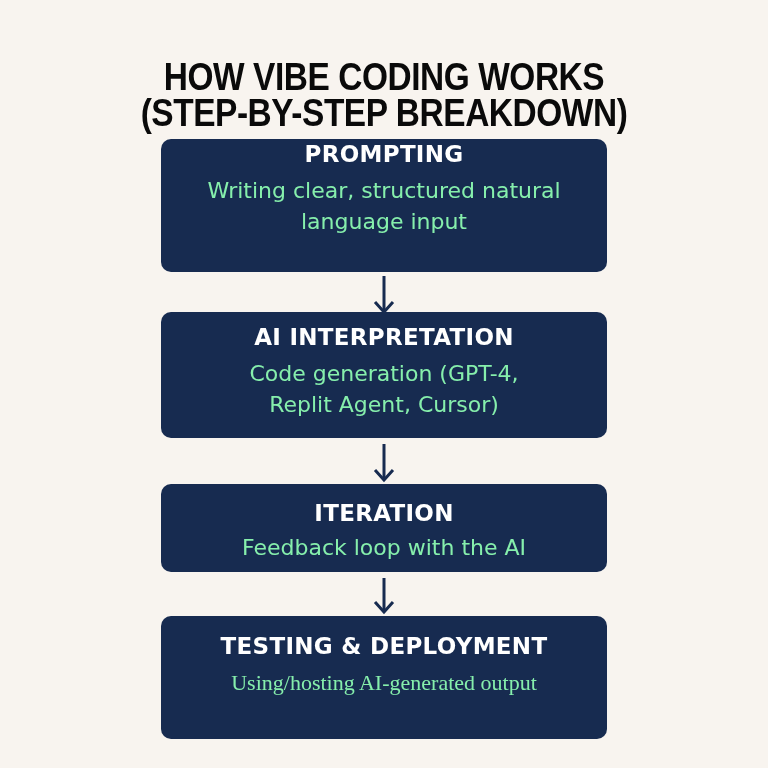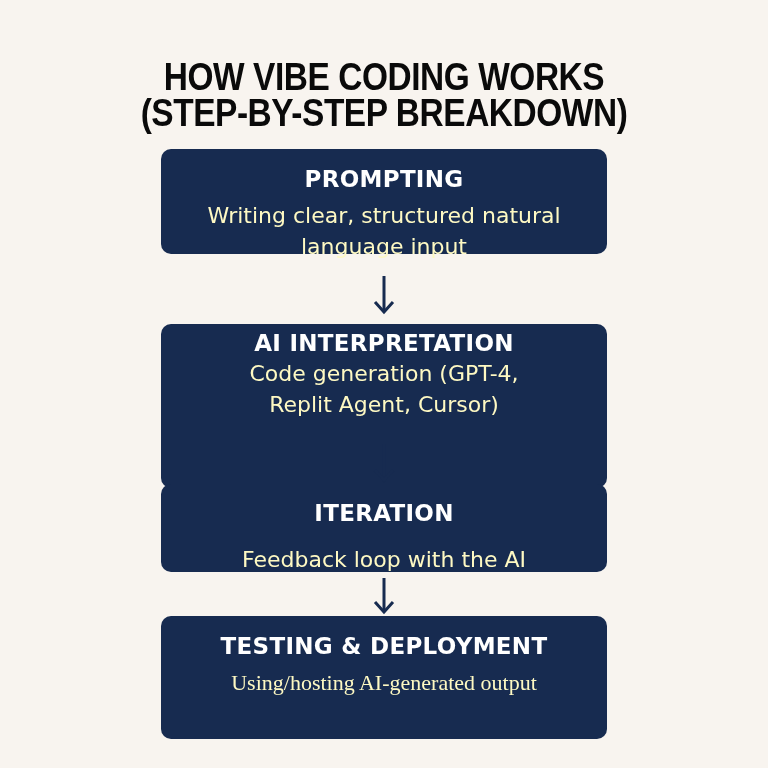--- a/index.html
+++ b/index.html
@@ -37,62 +37,62 @@
     font-family: "DejaVu Sans", sans-serif;
     font-weight: bold;
     font-size: 23px;
     line-height: 30px;
     letter-spacing: 0.3px;
   }
   .box .desc {
     font-family: "DejaVu Sans", sans-serif;
     font-size: 22px;
     line-height: 31px;
-    color: #fef9c3;
+    color: #86efac;
     padding: 0 30px;
   }
   .arrow {
     position: absolute;
     left: 372px; width: 24px;
   }
   .arrow svg { display: block; }
 </style>
 </head>
 <body>
 
 <div class="title l1">HOW VIBE CODING WORKS</div>
 <div class="title l2">(STEP-BY-STEP BREAKDOWN)</div>
 
-<div class="box" style="top:149px; height:105px; padding-top:15px;">
+<div class="box" style="top:139px; height:133px; ">
   <div class="heading">PROMPTING</div>
   <div class="desc" style="margin-top:6px;">Writing clear, structured natural language input</div>
 </div>
 
 <div class="arrow" style="top:274px; height:42px;">
   <svg width="24" height="42" viewBox="0 0 24 42">
     <line x1="12" y1="2" x2="12" y2="37" stroke="#172b50" stroke-width="3"></line>
     <polyline points="3,28 12,38 21,28" fill="none" stroke="#172b50" stroke-width="3"></polyline>
   </svg>
 </div>
 
-<div class="box" style="top:324px; height:164px; padding-top:4px;">
+<div class="box" style="top:312px; height:126px; padding-top:10px;">
   <div class="heading">AI INTERPRETATION</div>
-  <div class="desc" style="padding:0 70px;">Code generation (GPT-4, Replit Agent, Cursor)</div>
+  <div class="desc" style="margin-top:6px; padding:0 70px;">Code generation (GPT-4, Replit Agent, Cursor)</div>
 </div>
 
 <div class="arrow" style="top:442px; height:42px;">
   <svg width="24" height="42" viewBox="0 0 24 42">
     <line x1="12" y1="2" x2="12" y2="37" stroke="#172b50" stroke-width="3"></line>
     <polyline points="3,28 12,38 21,28" fill="none" stroke="#172b50" stroke-width="3"></polyline>
   </svg>
 </div>
 
 <div class="box" style="top:484px; height:88px; padding-top:14px;">
   <div class="heading">ITERATION</div>
-  <div class="desc" style="margin-top:16px;">Feedback loop with the AI</div>
+  <div class="desc" style="margin-top:4px;">Feedback loop with the AI</div>
 </div>
 
 <div class="arrow" style="top:576px; height:40px;">
   <svg width="24" height="40" viewBox="0 0 24 40">
     <line x1="12" y1="2" x2="12" y2="35" stroke="#172b50" stroke-width="3"></line>
     <polyline points="3,26 12,36 21,26" fill="none" stroke="#172b50" stroke-width="3"></polyline>
   </svg>
 </div>
 
 <div class="box" style="top:616px; height:123px; padding-top:15px;">

